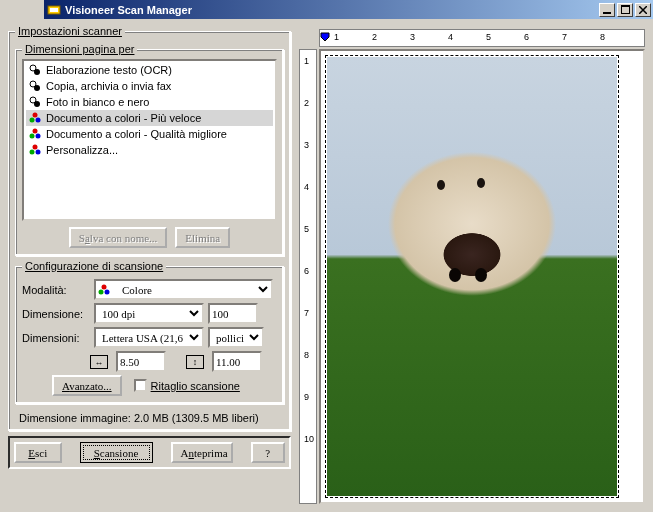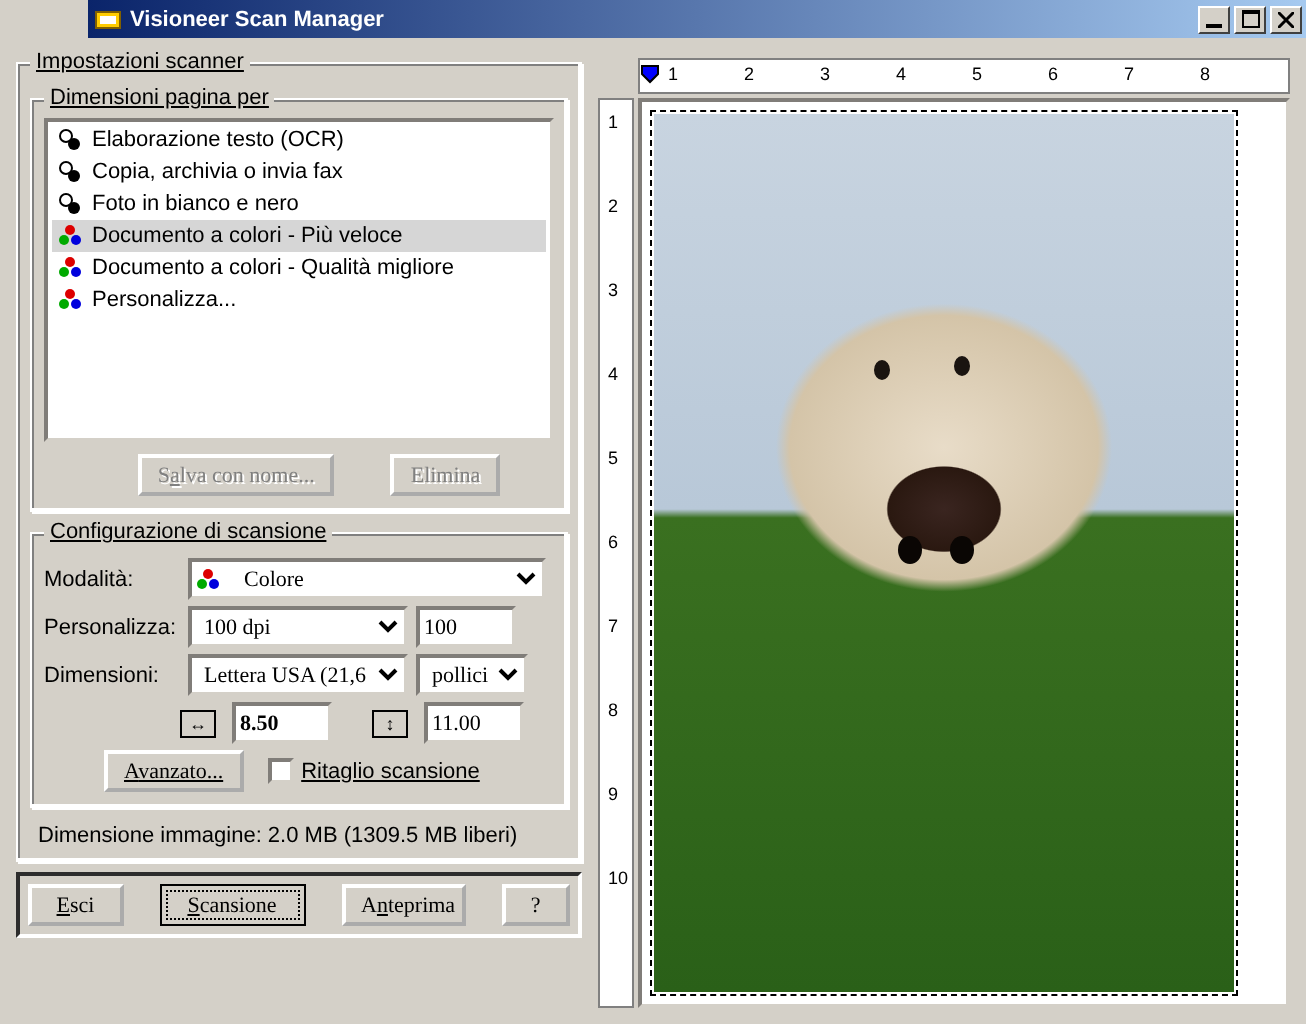--- a/index.html
+++ b/index.html
@@ -81,21 +81,21 @@
   font: 11px Tahoma;
   background: #d4d0c8;
   border: 1px solid;
   border-color: #fff #404040 #404040 #fff;
   box-shadow: 1px 1px 0 #808080 inset, -1px -1px 0 #dfdfdf inset;
   border-color: #ffffff #404040 #404040 #ffffff;
   padding: 2px 8px;
   min-height: 21px;
 }
 .btn { border: 2px outset #fff; box-shadow:none; }
-.btn.disabled { color: #808080; text-shadow: 1px 1px 0 #fff; margin-left: 20px; }
+.btn.disabled { color: #808080; text-shadow: 1px 1px 0 #fff; }
 .btn.focus { border: 1px solid #000; outline: 1px dotted #000; outline-offset: -4px; }
 
 .row { display: flex; align-items: center; margin: 3px 0; gap: 4px; }
 .row label.lbl { width: 68px; }
 
 select, input[type=text] {
   font: 11px Tahoma;
   border: 2px inset #d4d0c8;
   background: #fff;
   height: 21px;
@@ -267,38 +267,38 @@
           </select>
         <span>
               <svg width="12" height="12" style="position:absolute;left:76px;top:5px;">
                 <circle cx="6" cy="3" r="2.5" fill="#d00"></circle>
                 <circle cx="3" cy="8" r="2.5" fill="#0a0"></circle>
                 <circle cx="9" cy="8" r="2.5" fill="#00d"></circle>
               </svg>
             </span>
           </div>
         <div class="row">
-          <label class="lbl">Personalizza:</label>
+          <label class="lbl">Dimensione:</label>
           <select style="width:110px;">
             <option>100 dpi</option>
           </select>
           <input type="text" style="width: 50px;" value="100">
         </div>
         <div class="row">
           <label class="lbl">Dimensioni:</label>
           <select style="width:110px;">
             <option>Lettera USA (21,6 x</option>
           </select>
           <select style="width:56px;">
             <option>pollici</option>
           </select>
         </div>
         <div class="row" style="padding-left:68px;">
           <span class="dim-icon">↔</span>
-          <input type="text" style="width: 50px; font-weight: bold;" value="8.50">
+          <input type="text" style="width: 50px;" value="8.50">
           <span style="width:12px;"></span>
           <span class="dim-icon">↕</span>
           <input type="text" style="width: 50px;" value="11.00">
         </div>
         <div class="row" style="padding-left:30px; gap:12px;text-decoration:underline;">
           <button class="btn"><span class="u">A</span>vanzato...</button>
           <span class="checkbox">
             <span class="box"></span>
             <span>Ritaglio scansione</span>
           </span>

